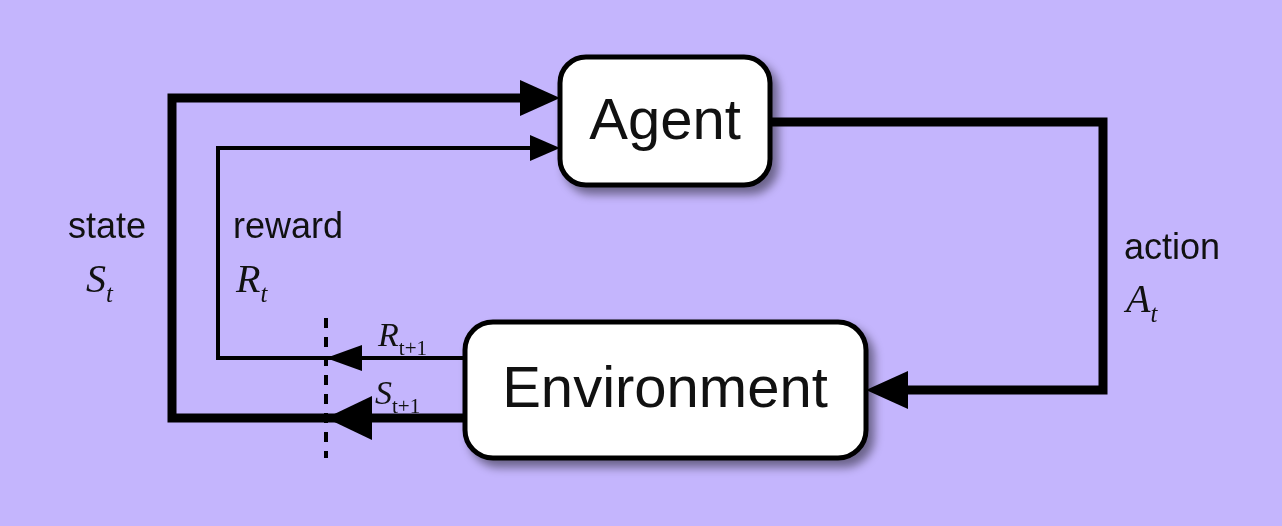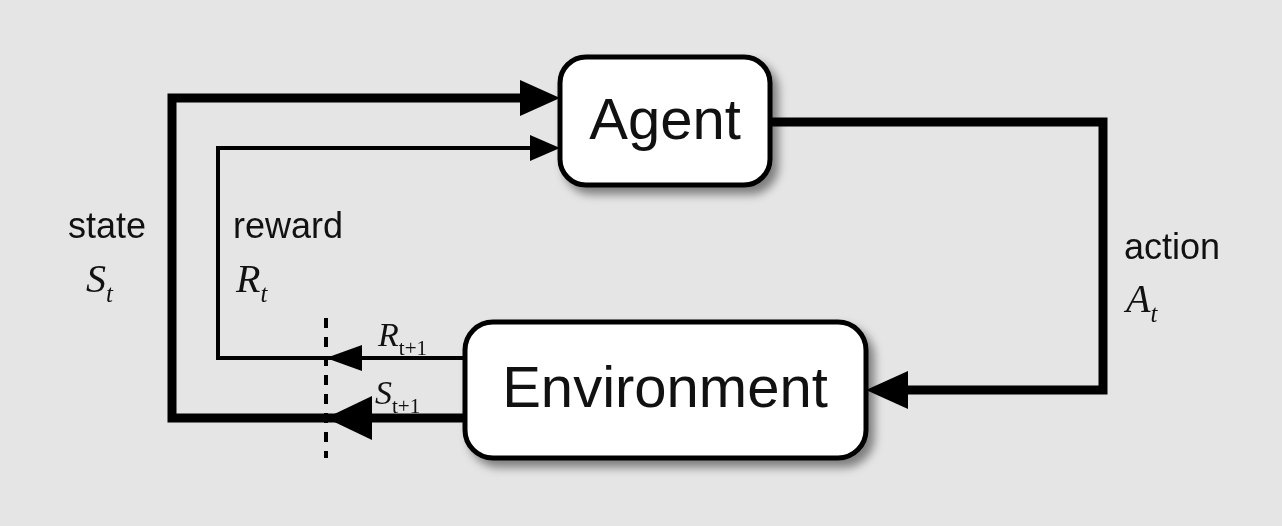--- a/index.html
+++ b/index.html
@@ -11,21 +11,21 @@
   body {
     width: 1282px;
     height: 526px;
     overflow: hidden;
     font-family: "Liberation Sans", sans-serif;
   }
   #diagram-root {
     position: relative;
     width: 1282px;
     height: 526px;
-    background: #e5e5e5;
+    background: #c4b5fd;
   }
   svg#rl-loop {
     position: absolute;
     top: 0;
     left: 0;
     width: 1282px;
     height: 526px;
     display: block;
   }
   .node-label {

